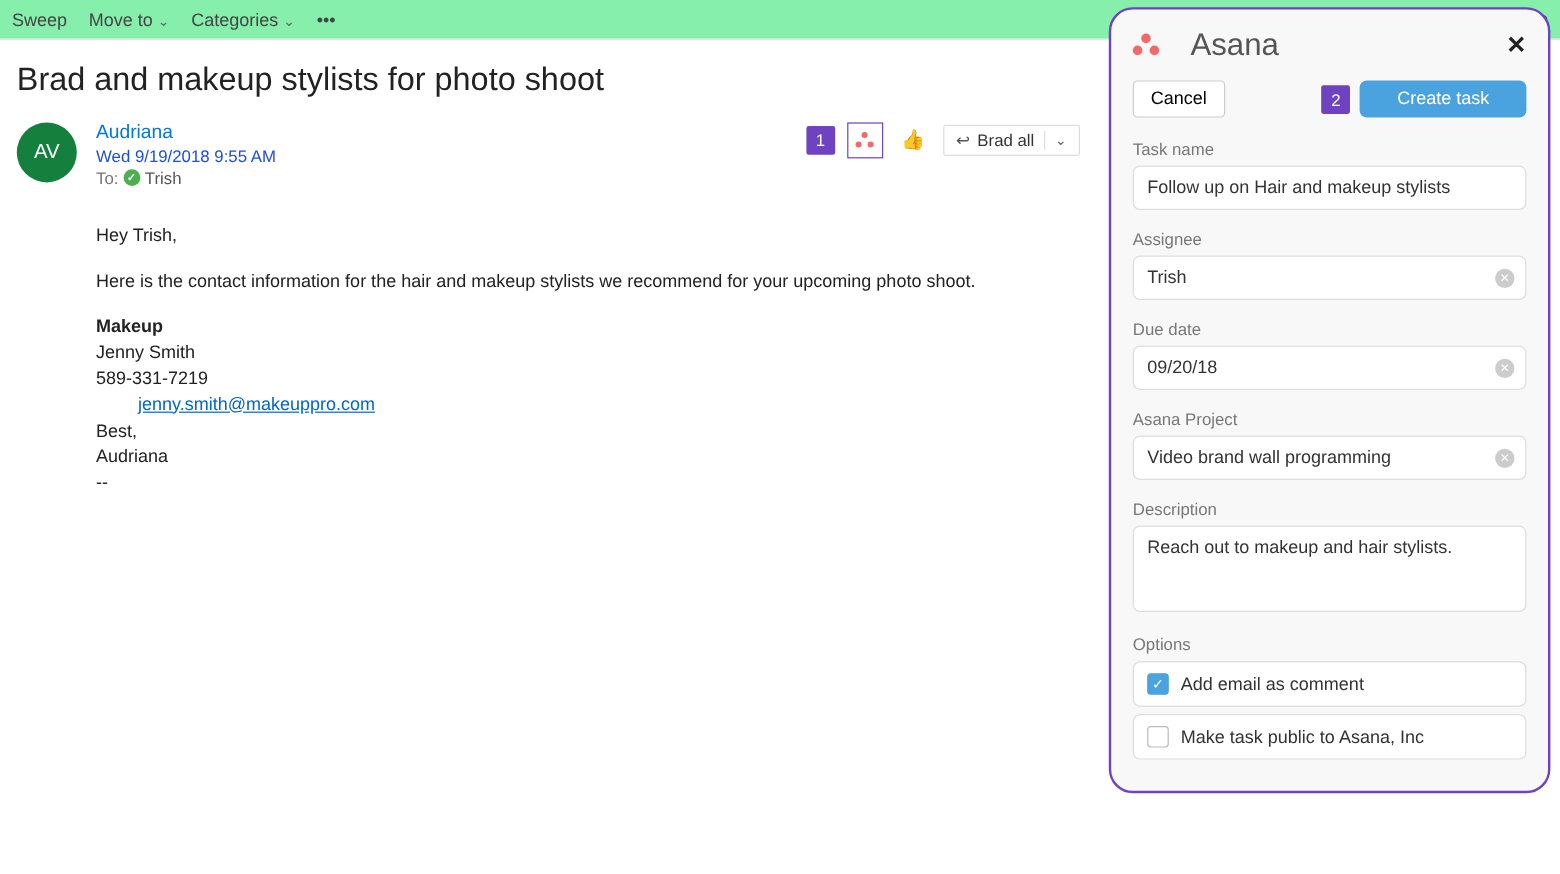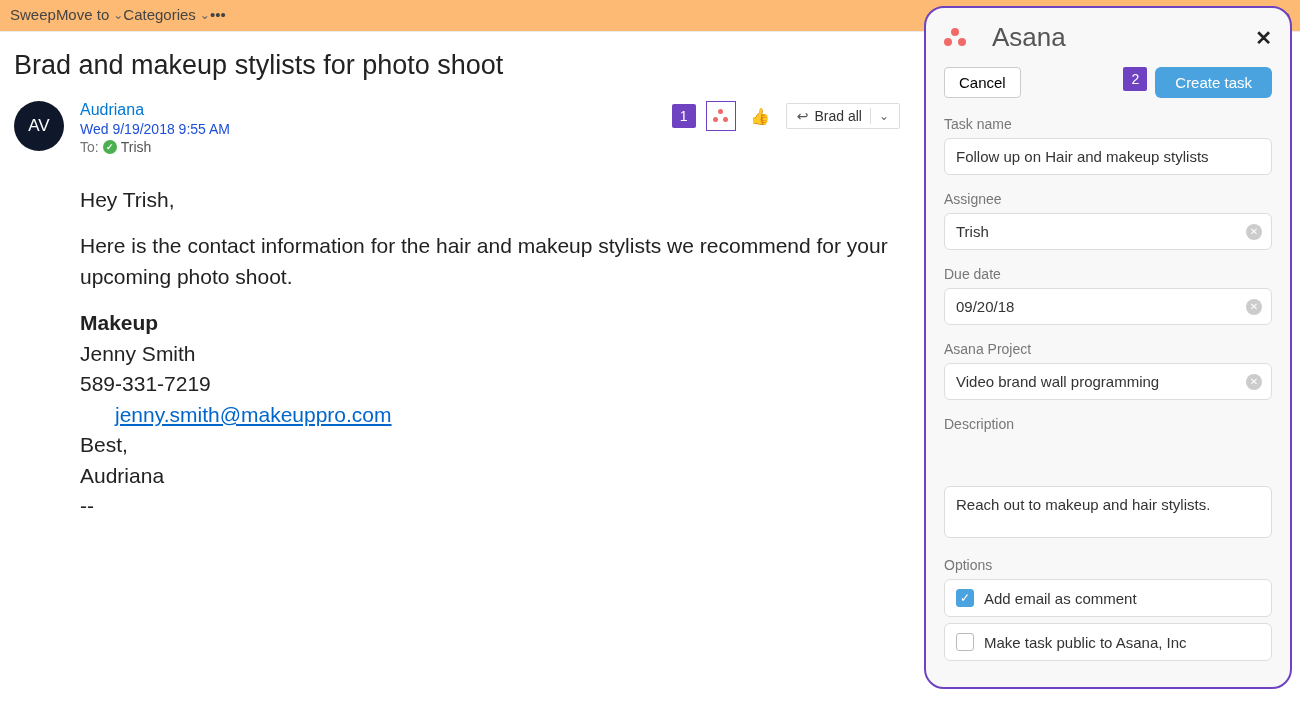--- a/index.html
+++ b/index.html
@@ -9,24 +9,25 @@
     color: #333;
     background: #fff;
     width: 1300px;
     height: 728px;
     overflow: hidden;
     position: relative;
   }
   
   .toolbar {
     display: flex;
-    align-items: flex-start;
+    align-items: flex-end;
     padding: 6px 10px;
-    background: #fdba74;
+    background: #86efac;
     border-bottom: 1px solid #eaeaea;
+    gap: 18px;
     font-size: 15px;
     color: #444;
   }
   .tool-item { display: flex; align-items: center; gap: 4px; cursor: pointer; }
   .tool-spacer { flex: 1; }
   .chevron { font-size: 12px; color: #666; }
   .undo-icon { color: #666; font-size: 16px; }
   
   .email-pane {
     padding: 18px 0 0 14px;
@@ -34,21 +35,21 @@
   }
   .subject {
     font-size: 27px;
     font-weight: 400;
     color: #222;
     margin-bottom: 20px;
   }
   .email-header { display: flex; align-items: flex-start; gap: 16px; position: relative; }
   .avatar {
     width: 50px; height: 50px; border-radius: 50%;
-    background: #0f172a; color: #fff;
+    background: #15803d; color: #fff;
     display: flex; align-items: center; justify-content: center;
     font-size: 17px;
   }
   .sender-block { flex: 1; }
   .sender-name { color: #0078d4; font-size: 16px; }
   .datetime { color: #1d4ed8; font-size: 14px; margin-top: 2px; }
   .to-line { color: #777; font-size: 14px; margin-top: 2px; display: flex; align-items: center; gap: 4px;}
   .presence-dot {
     display: inline-flex; align-items: center; justify-content: center;
     width: 14px; height: 14px; border-radius: 50%; background: #4caf50;
@@ -73,21 +74,21 @@
   .asana-dots .d3 { background:#f06a6a; left:10px; top:8px; }
   .like-icon { color:#666; font-size:16px; }
   .reply-group {
     display:flex; align-items:center; gap:6px;
     border: 1px solid #ddd; padding: 4px 10px; border-radius: 2px;
     background:#fff;
   }
   .reply-icon { font-size: 14px; color:#555; }
   .reply-divider { width:1px; height:16px; background:#ddd; margin: 0 2px; }
   
-  .email-body { margin: 30px 0 0 66px; font-size: 21px; line-height: 1.45; color:#222; }
+  .email-body { margin: 30px 0 0 66px; font-size: 15px; line-height: 1.45; color:#222; }
   .email-body p { margin-bottom: 16px; }
   .email-body .section-title { font-weight: 600; }
   .email-body a { color: #0066cc; text-decoration: underline; margin-left: 35px; }
   
   .asana-panel {
     position: absolute;
     top: 6px; right: 8px;
     width: 368px;
     border: 2px solid #6f42c1;
     border-radius: 20px;
@@ -96,37 +97,37 @@
   }
   .asana-header { display:flex; align-items:center; justify-content:space-between; margin-bottom:14px; }
   .asana-brand { display:flex; align-items:center; gap:26px; }
   .asana-logo { position:relative; width:22px; height:20px; }
   .asana-logo span { position:absolute; width:8px; height:8px; border-radius:50%; }
   .asana-logo .l1 { background:#f06a6a; left:7px; top:0; }
   .asana-logo .l2 { background:#f06a6a; left:0; top:10px; }
   .asana-logo .l3 { background:#f06a6a; left:14px; top:10px; }
   .asana-title { font-size: 26px; color:#555; }
   .asana-close { font-size: 20px; font-weight:bold; cursor:pointer; color: #222;}
-  .panel-actions { display:flex; align-items:flex-start; gap:8px; margin-bottom: 18px; }
+  .panel-actions { display:flex; align-items:center; gap:8px; margin-bottom: 18px; }
   .cancel-btn {
     border:1px solid #ccc; background:#fff; padding: 6px 14px;
     border-radius: 4px; font-size: 15px; cursor:pointer;
   }
   .panel-spacer { flex:1; }
   .create-btn {
-    background:#4aa3df; color:#fff; border:none; padding:7px 20px;
+    background:#4aa3df; color:#fff; border:none; padding:7px 31px;
     border-radius: 6px; font-size: 15px; cursor:pointer;
   }
   .field-label { color:#777; font-size:14px; margin-bottom:6px; }
   .field-block { margin-bottom: 16px; }
   .text-input, .text-area {
     width:100%; background:#fff; border:1px solid #ddd; border-radius:6px;
     padding: 9px 11px; font-size:15px; color:#333; font-family: inherit;
   }
-  .text-area { height: 52px; resize: none; margin-top: 48px; }
+  .text-area { height: 72px; resize: none; }
   .input-wrap { position: relative; }
   .clear-x {
     position:absolute; right:10px; top:50%; transform:translateY(-50%);
     width:16px; height:16px; border-radius:50%; background:#ccc;
     color:#fff; display:flex; align-items:center; justify-content:center;
     font-size:10px; cursor:pointer;
   }
   .options-row {
     background:#fff; border:1px solid #ddd; border-radius:6px;
     padding: 9px 11px; font-size:15px; display:flex; align-items:center; gap:10px;

